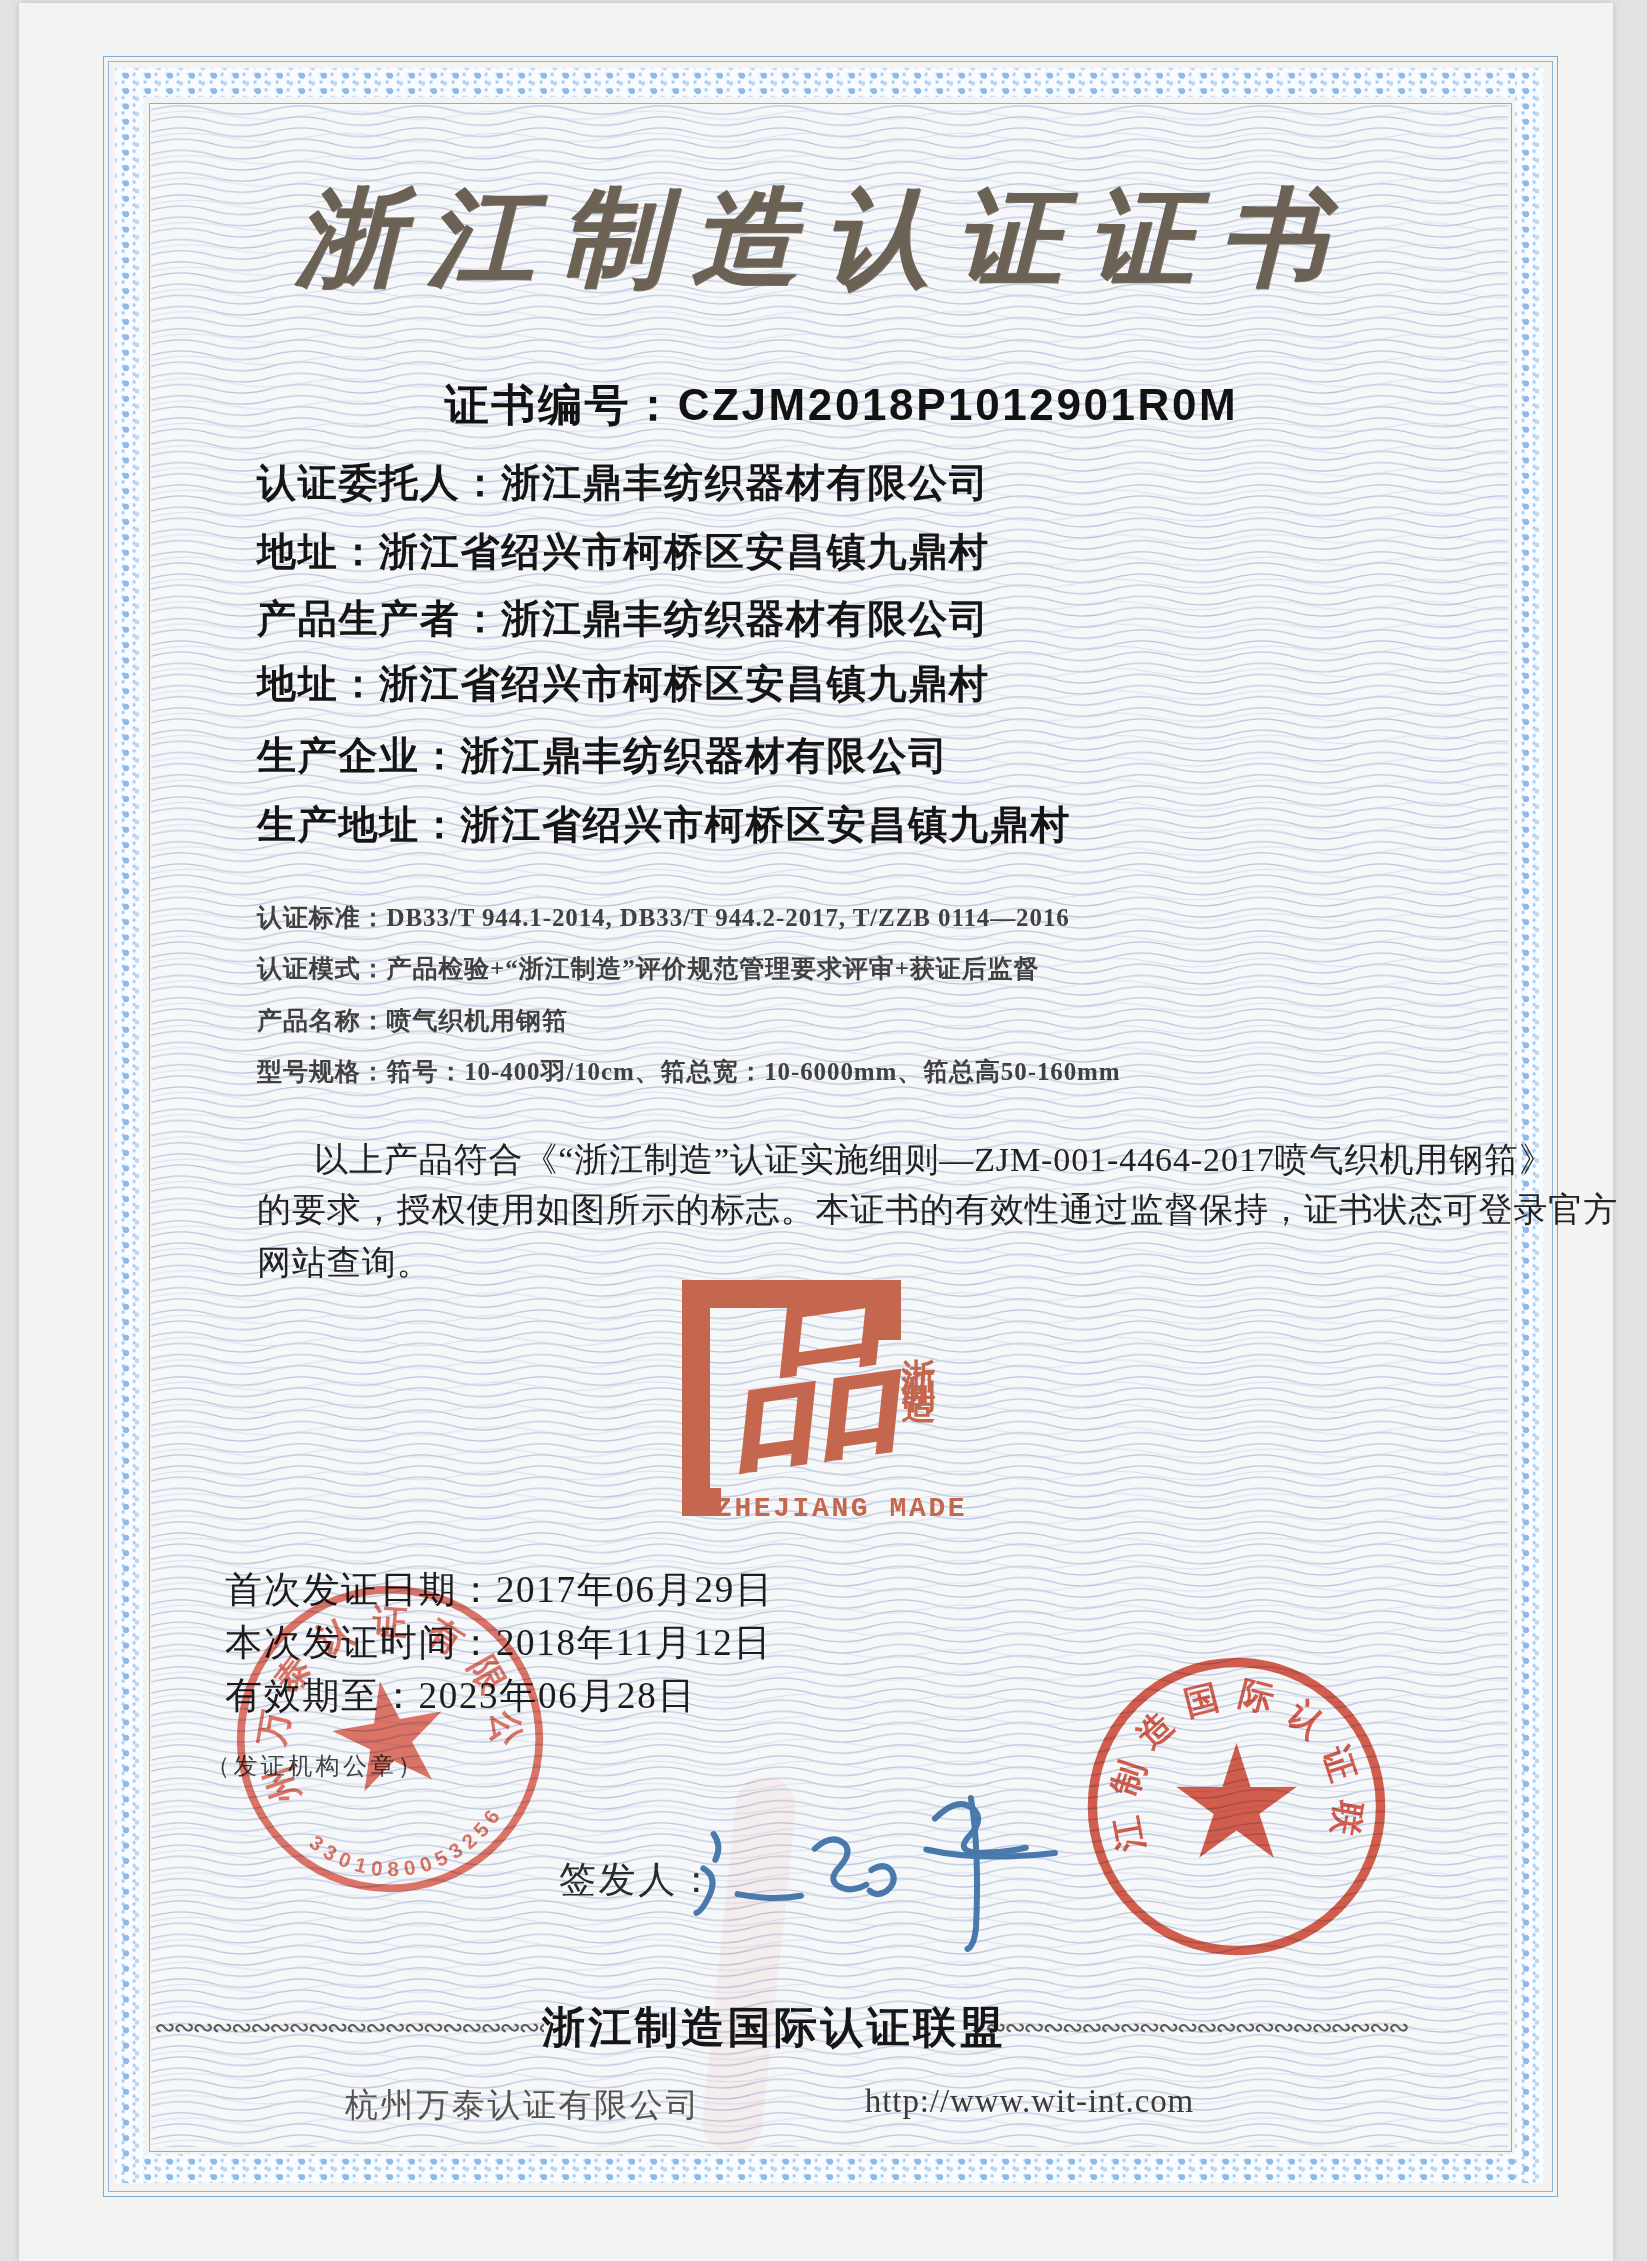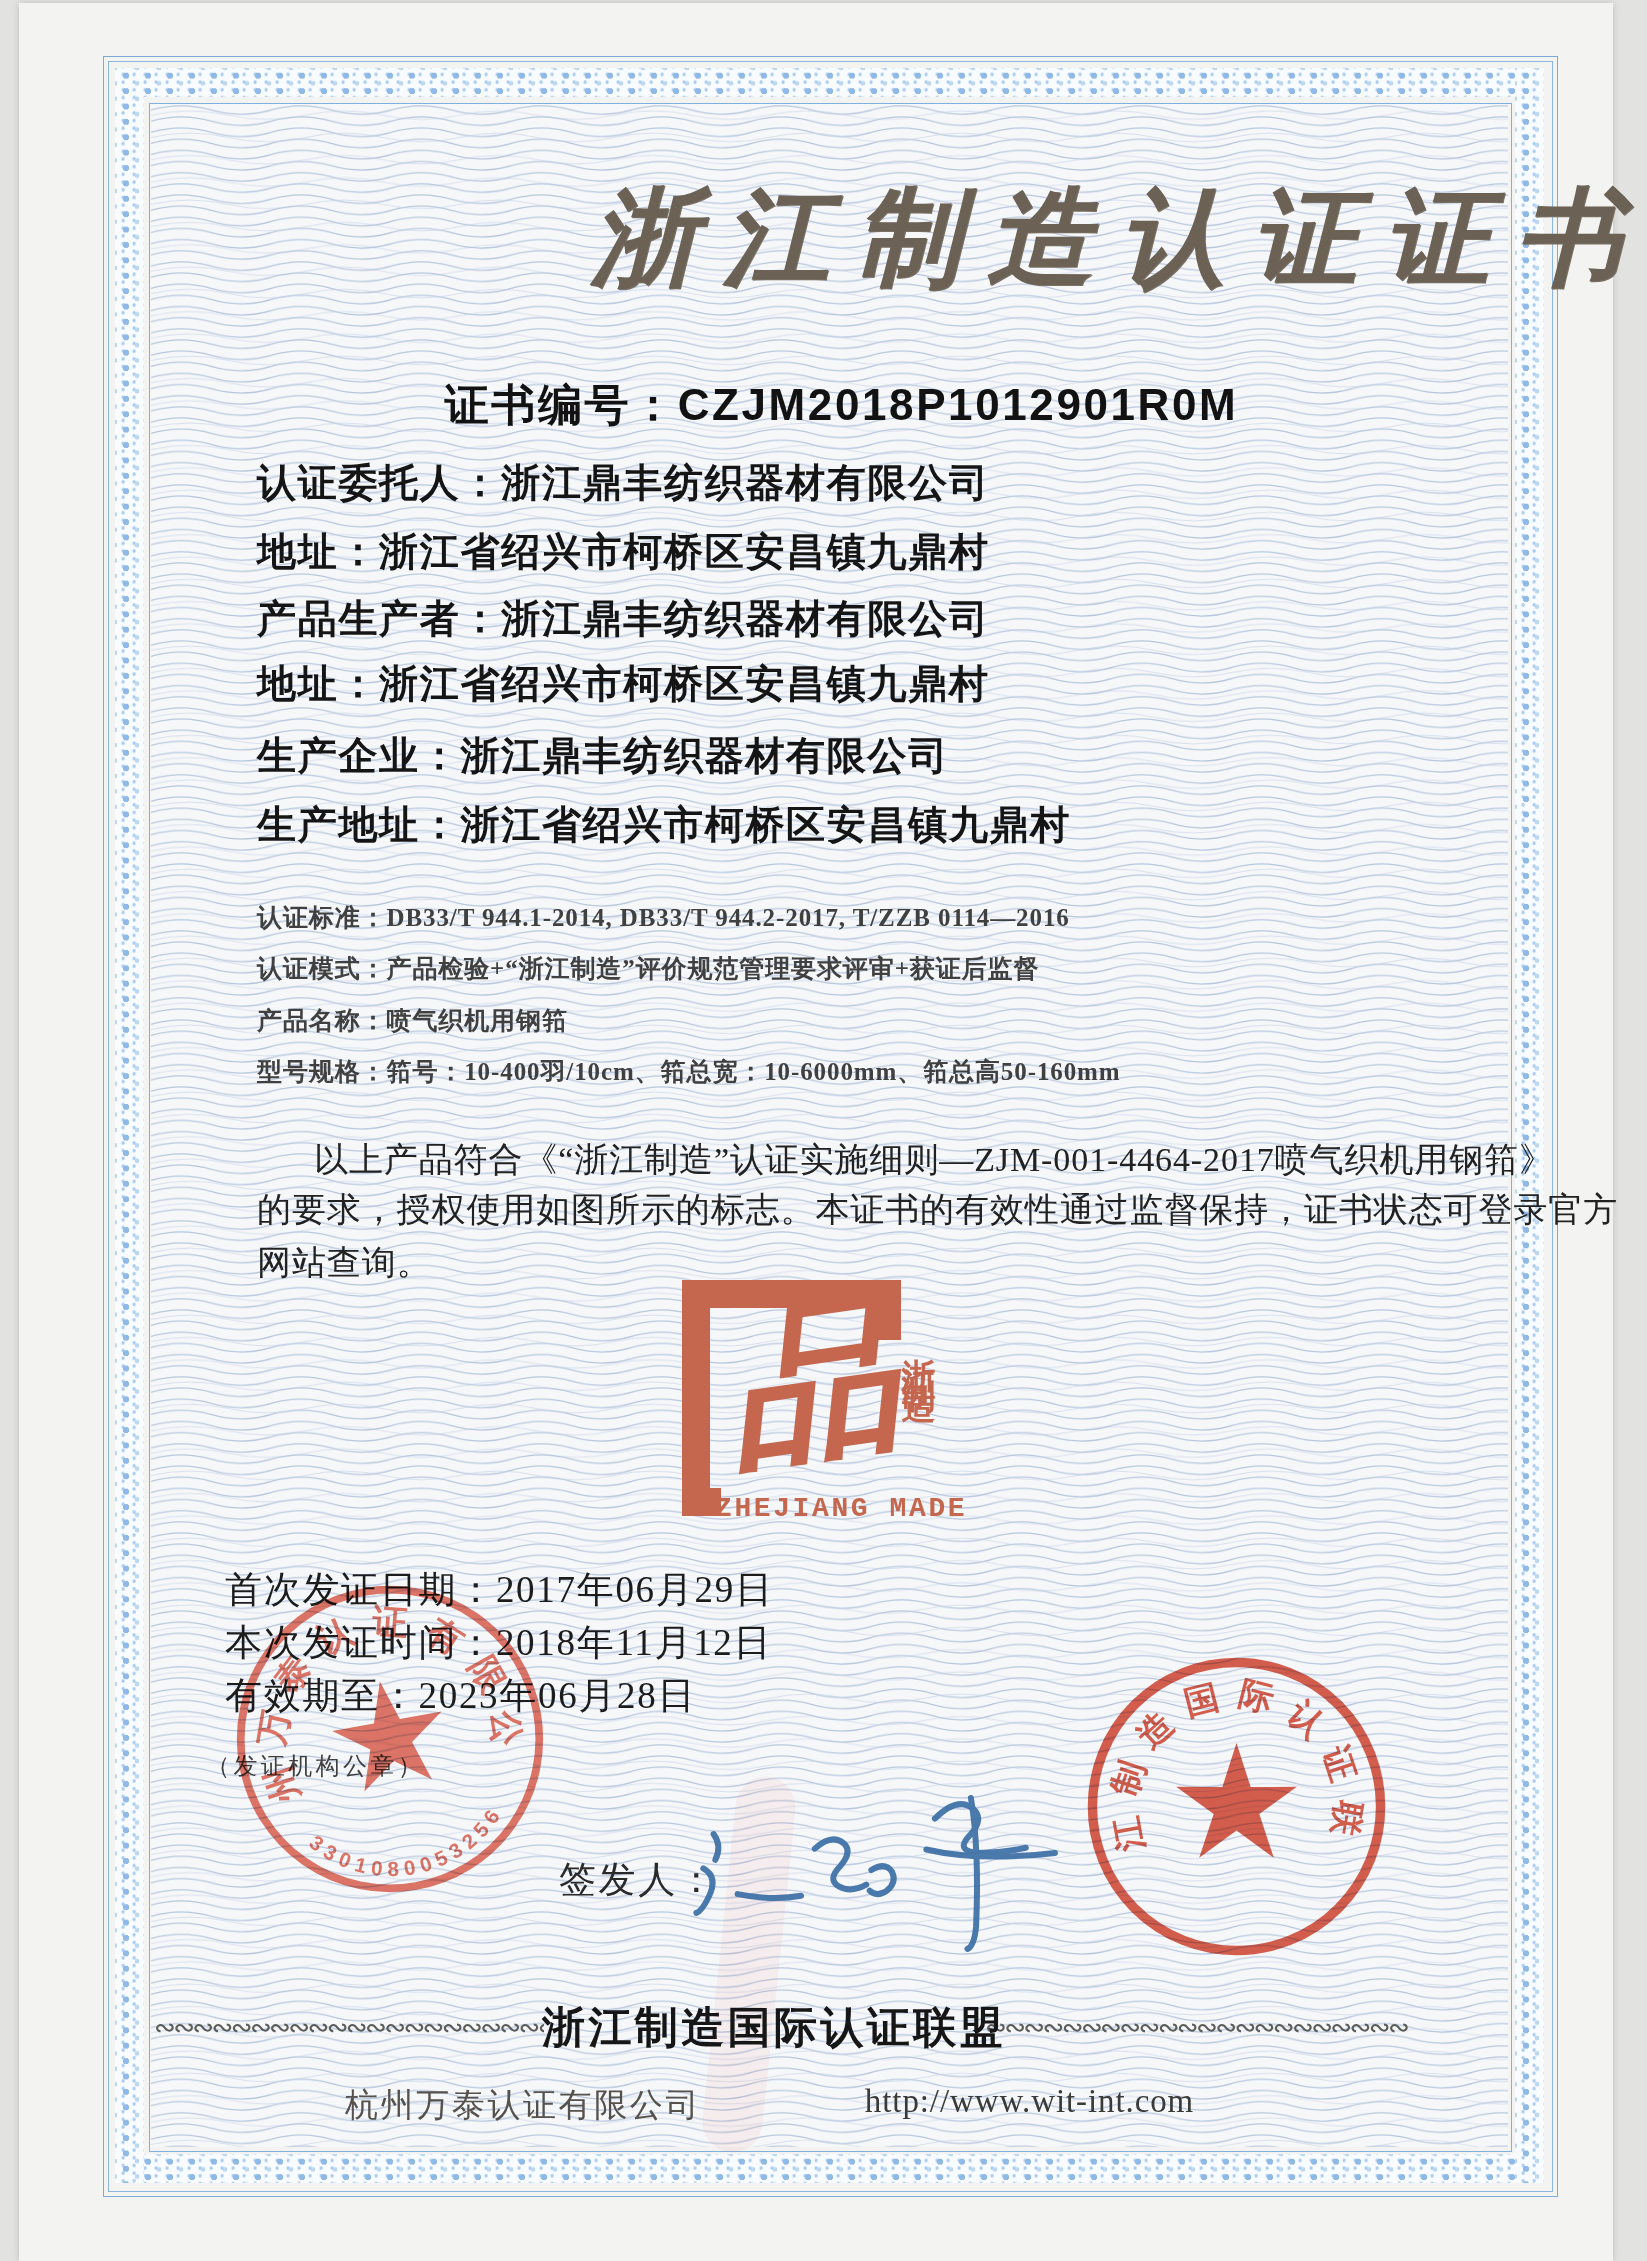--- a/index.html
+++ b/index.html
@@ -35,21 +35,21 @@
   .band-left{left:96px;top:65px;width:29px;height:2115px;}
   .band-right{left:1496px;top:65px;width:29px;height:2115px;}
   .frame-inner{
     position:absolute;left:130px;top:100px;width:1361px;height:2047px;
     border:0.9px solid #7fb0de;
   }
   .waves{position:absolute;left:132px;top:101px;z-index:0;}
   
   .abs{position:absolute;z-index:2;}
   .title{
-    left:0;top:167px;width:1647px;text-align:right;
+    left:0;top:167px;width:1647px;text-align:center;
     font-size:106px;font-weight:700;color:#6b6154;
     letter-spacing:26px;font-style:italic;
     text-shadow:0.9px 0.9px 0 #7a7165;
   }
   .certno{
     left:0;top:376px;width:1647px;text-align:center;
     font-family:"Liberation Sans","DejaVu Sans",sans-serif;
     font-size:44px;font-weight:700;color:#121212;letter-spacing:2.6px;margin-left:18px;
   }
   .fieldline{left:257px;font-size:39px;font-weight:700;color:#151515;letter-spacing:1.7px;white-space:nowrap;}

